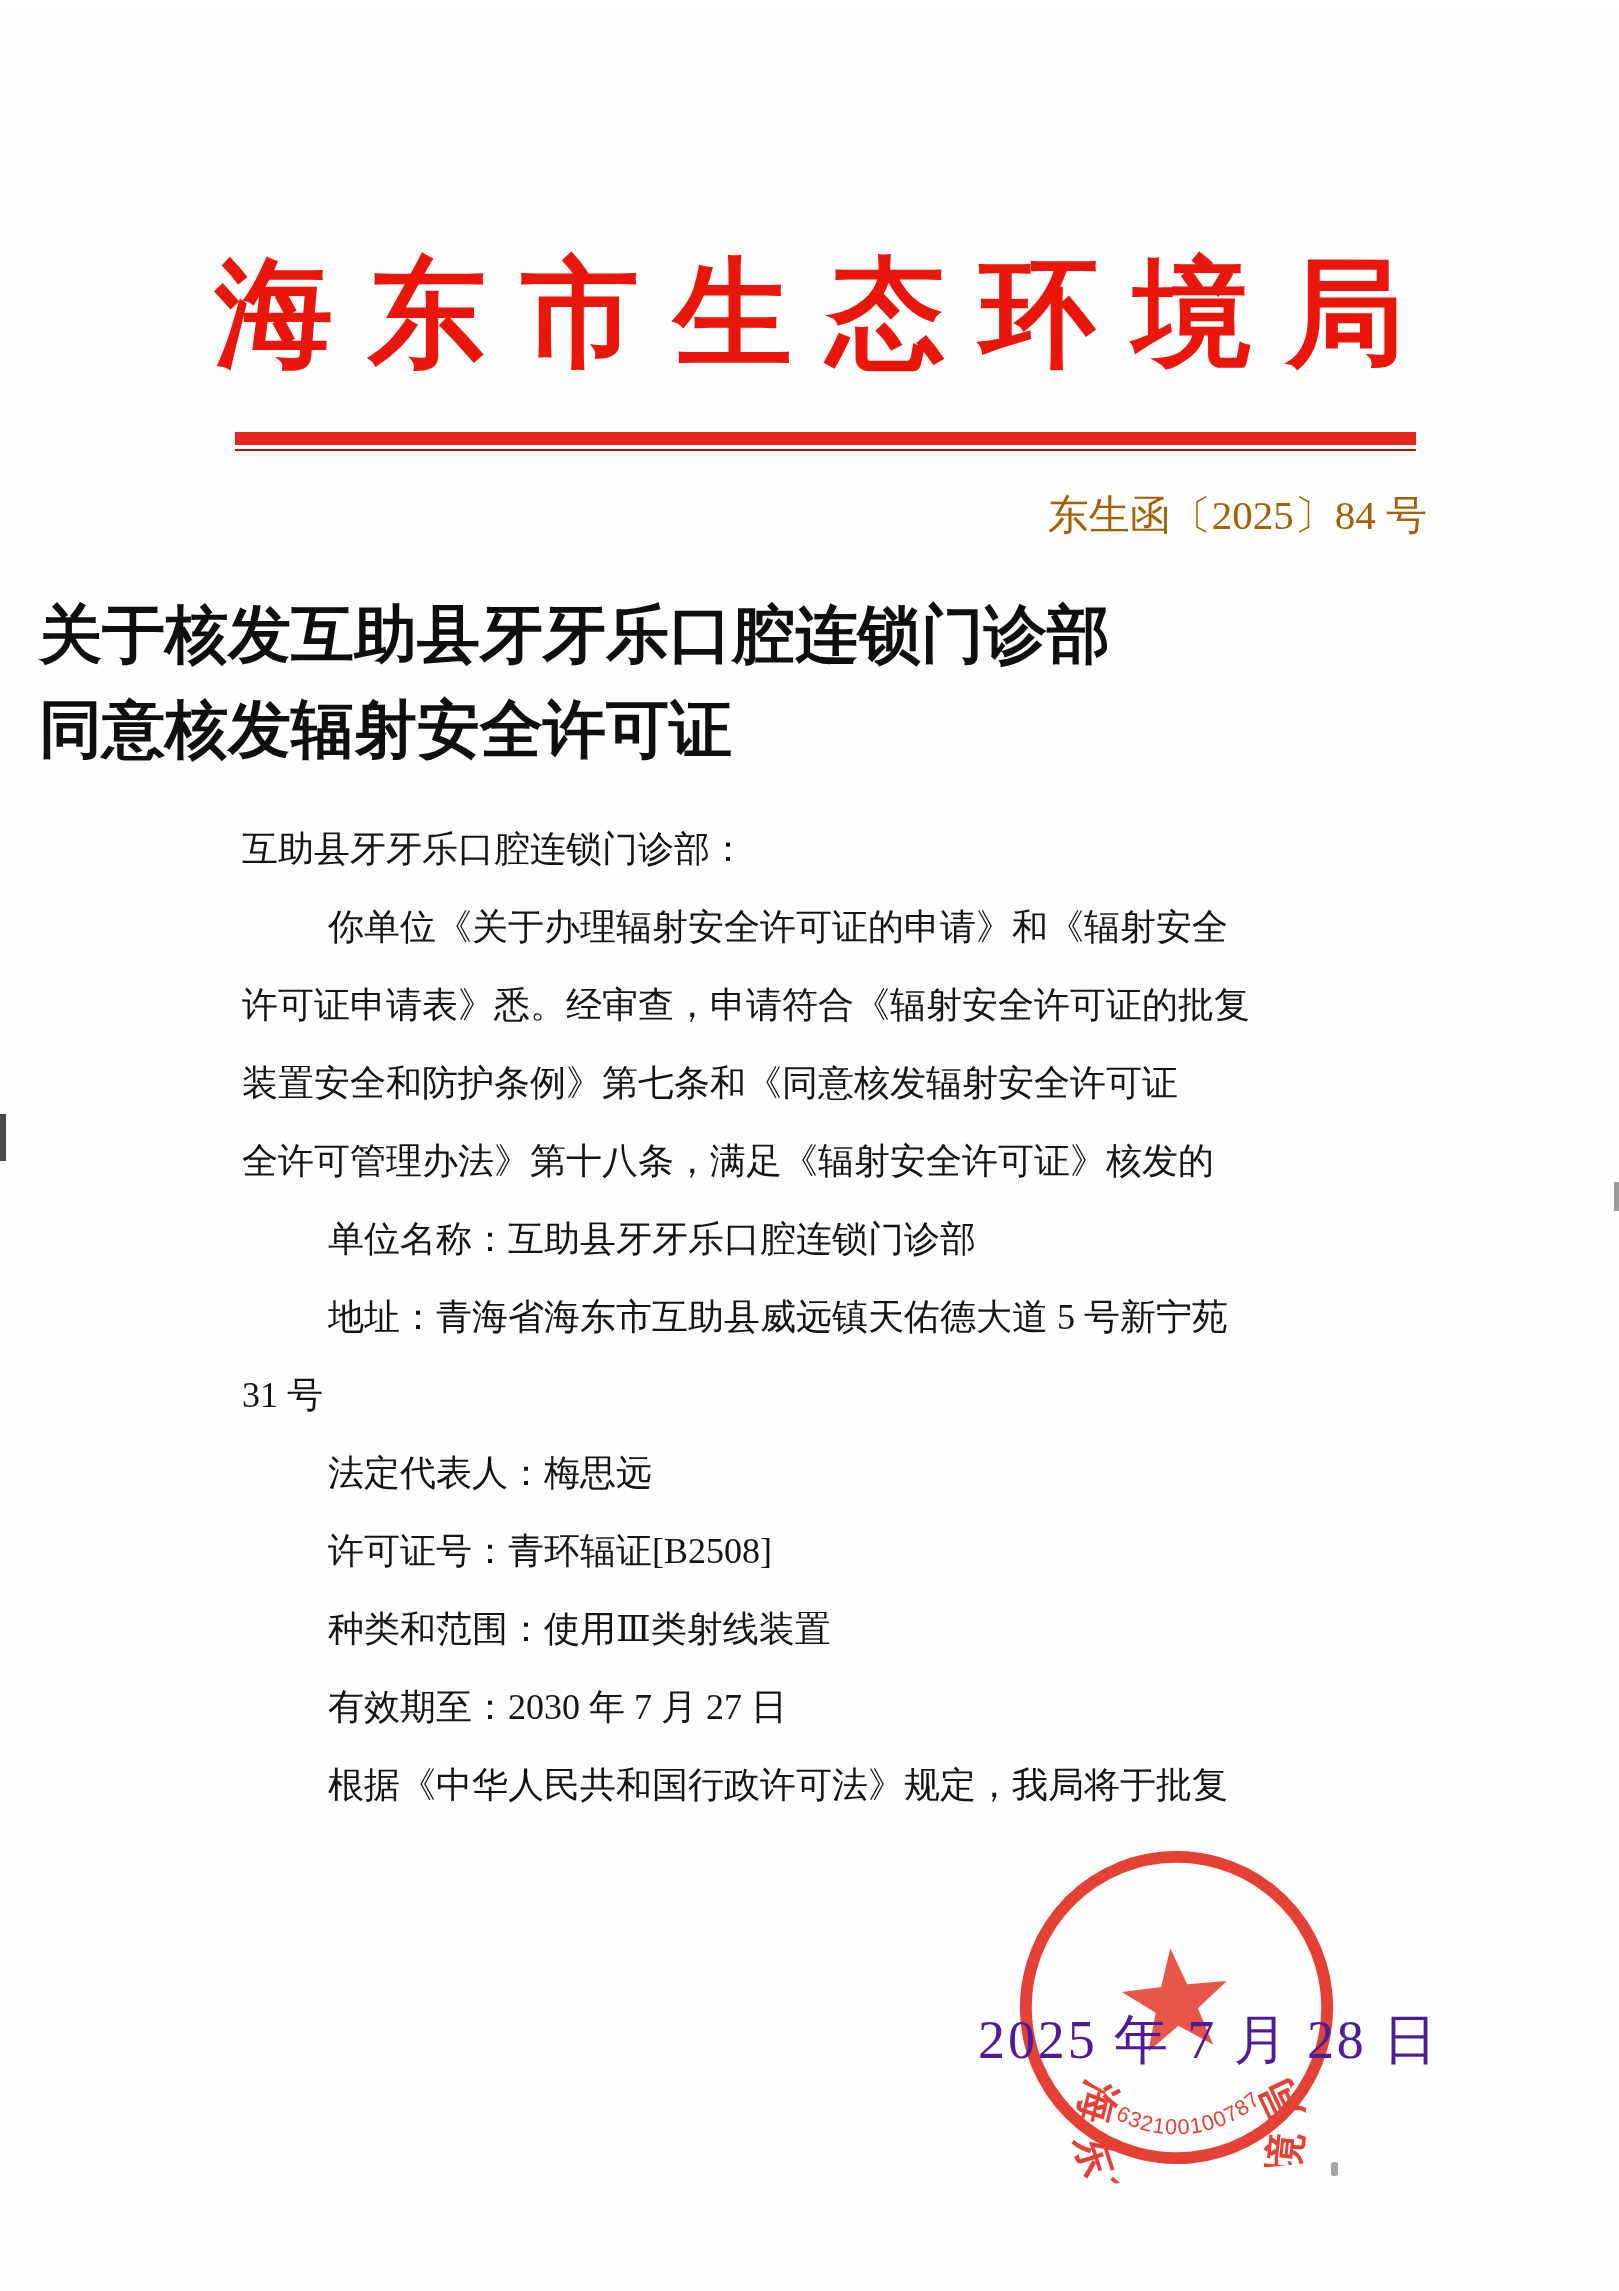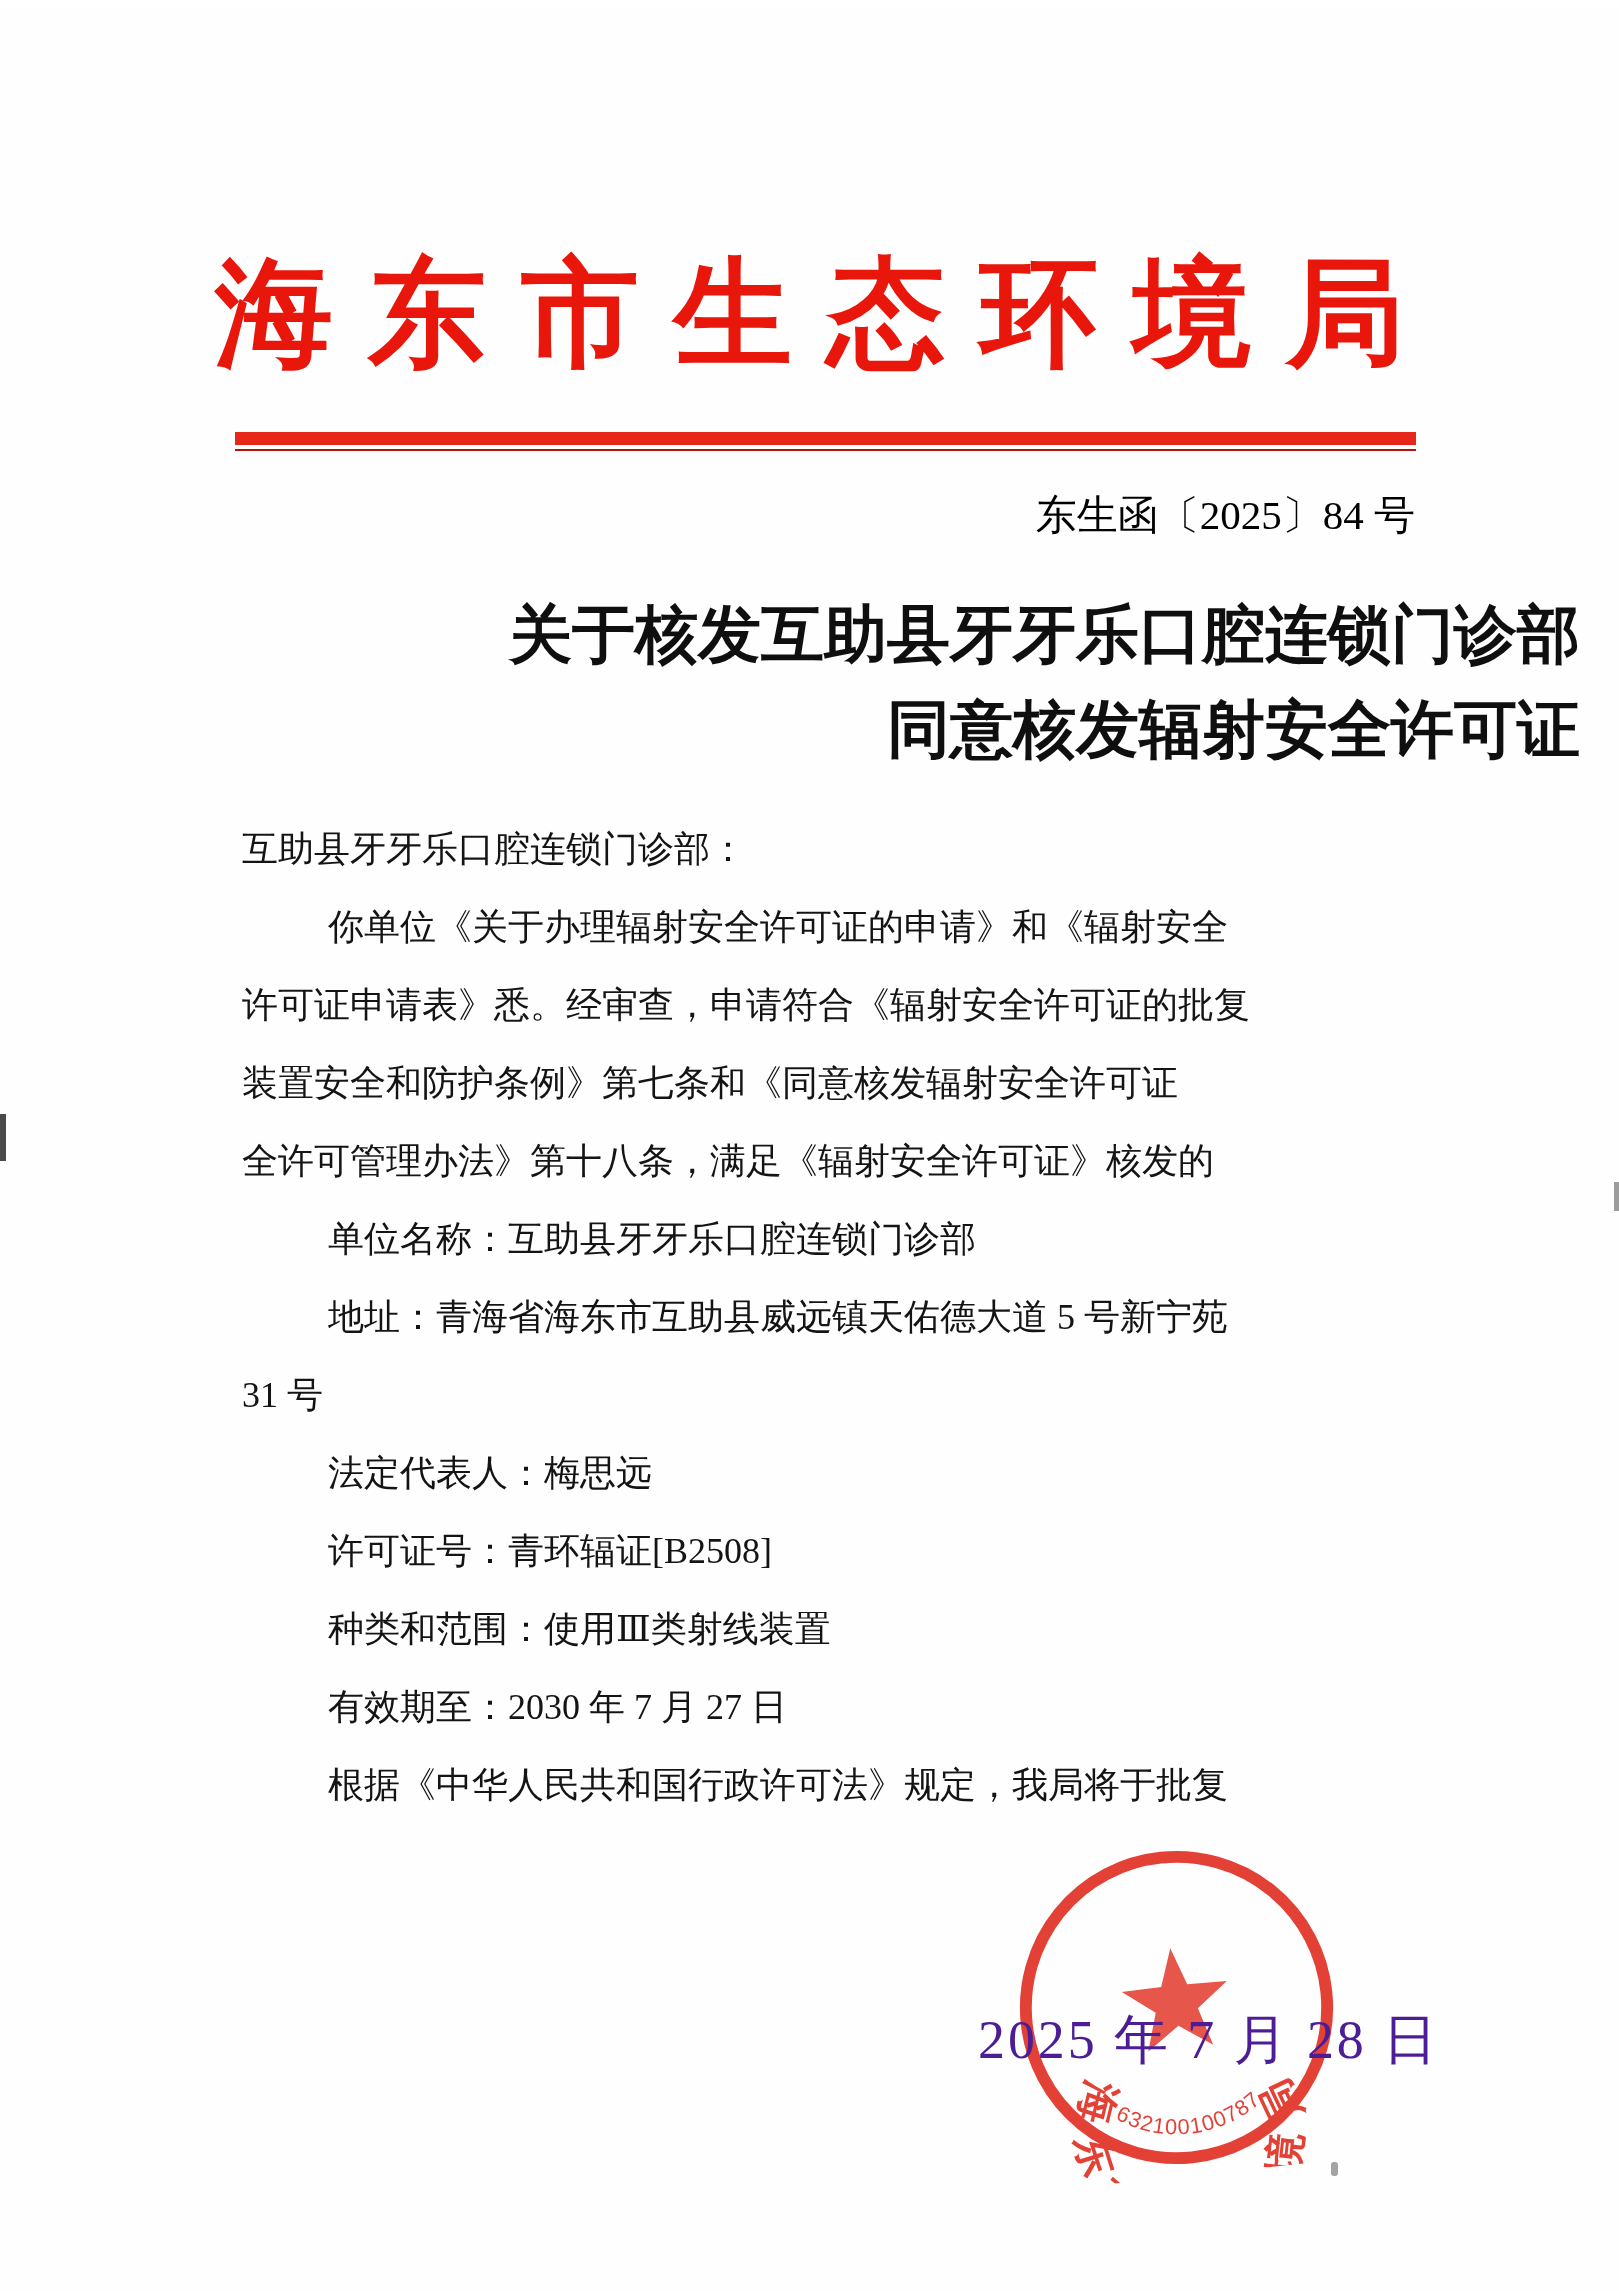--- a/index.html
+++ b/index.html
@@ -40,33 +40,33 @@
     left: 235px;
     width: 1181px;
   }
   .red-rule .thick { height: 12.7px; background: #e8271b; }
   .red-rule .gap   { height: 3.9px;  background: transparent; }
   .red-rule .thin  { height: 2.9px;  background: #b61208; }
   
   .doc-number {
     position: absolute;
     top: 482px;
-    right: 204px;
+    right: 192px;
     font-size: 41px;
     line-height: 51px;
-    color: #000000;
+    color: #a16207;
     white-space: nowrap;
   }
   
   .doc-title {
     position: absolute;
     top: 580px;
     left: 39px;
     width: 1541px;
-    text-align: right;
+    text-align: left;
     font-weight: bold;
     font-size: 63px;
     line-height: 95px;
     color: #0f0f0f;
   }
   .doc-title .t-line { white-space: nowrap; }
   
   .body-text {
     position: absolute;
     top: 802px;

